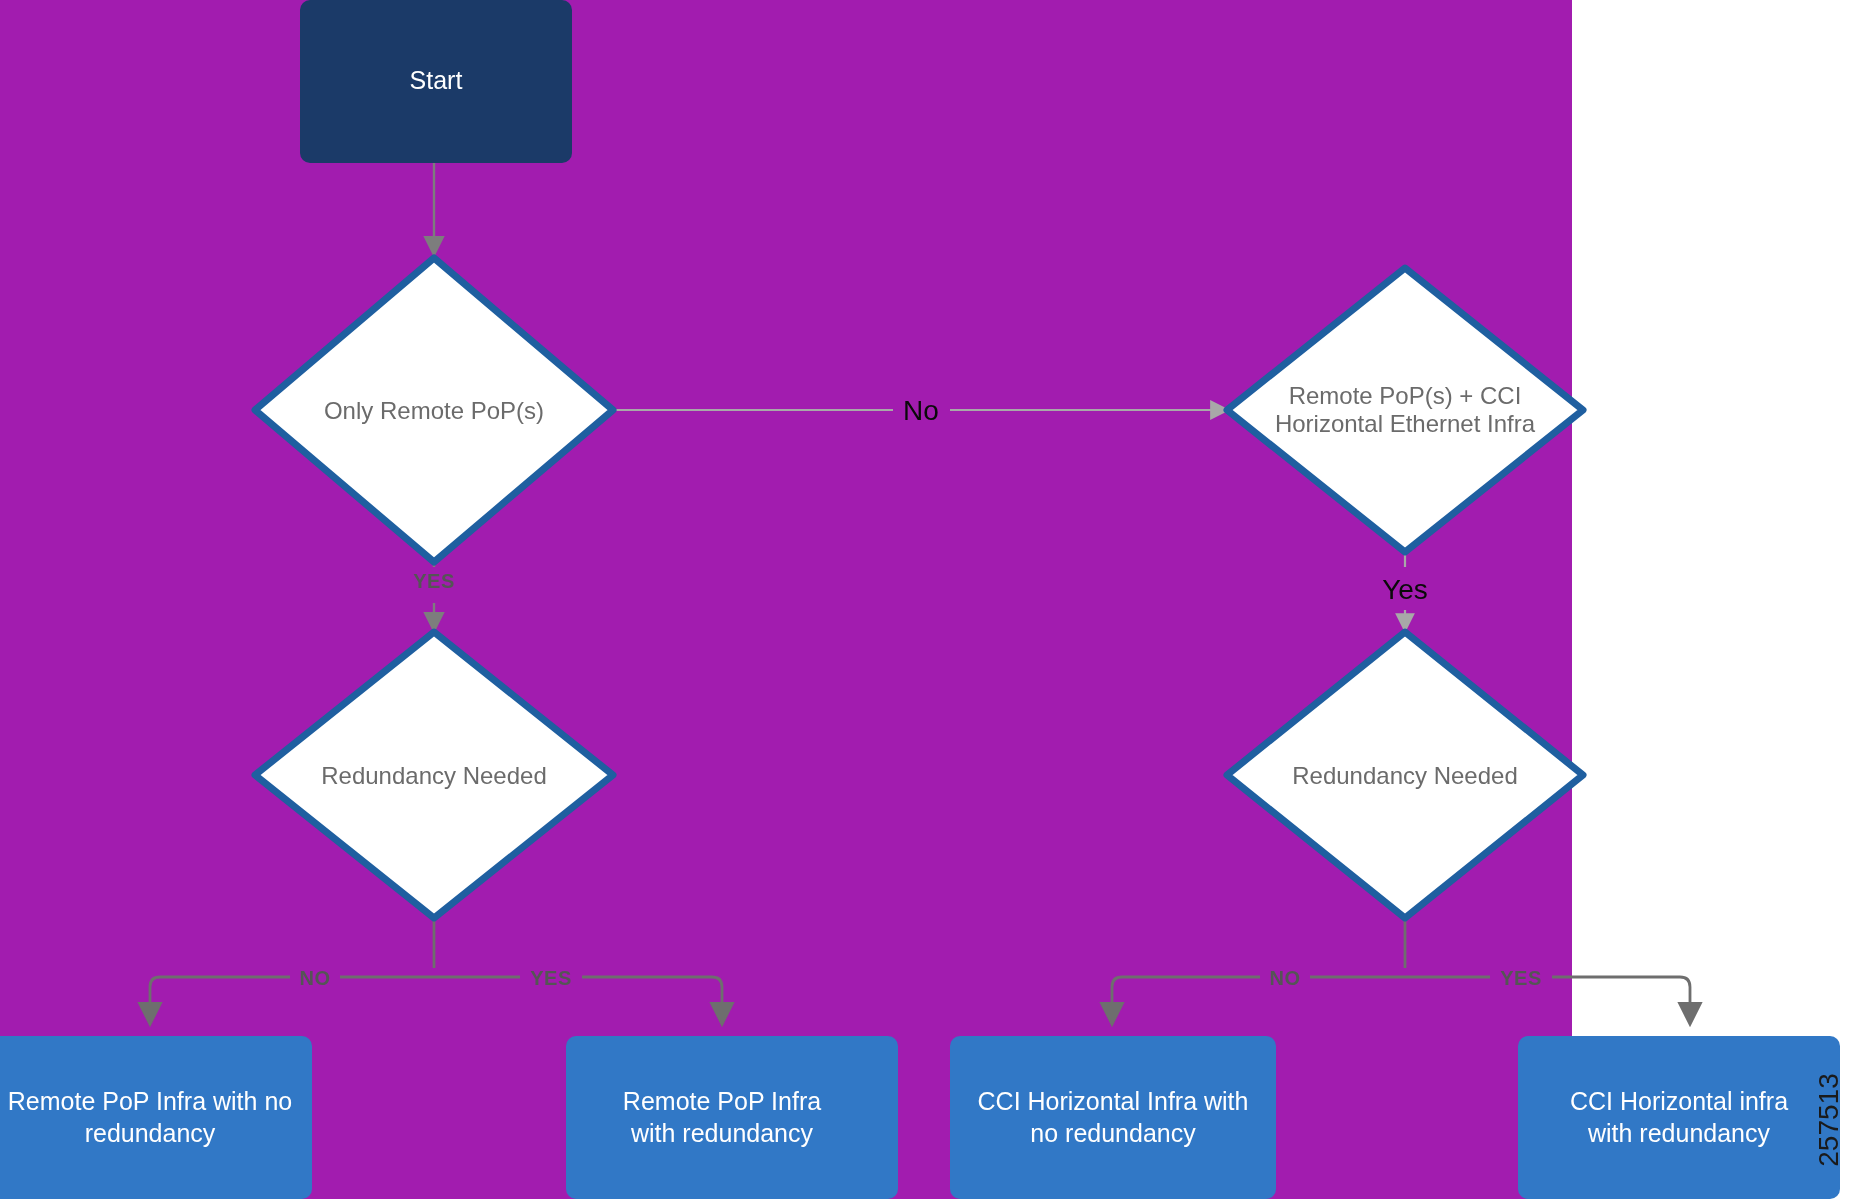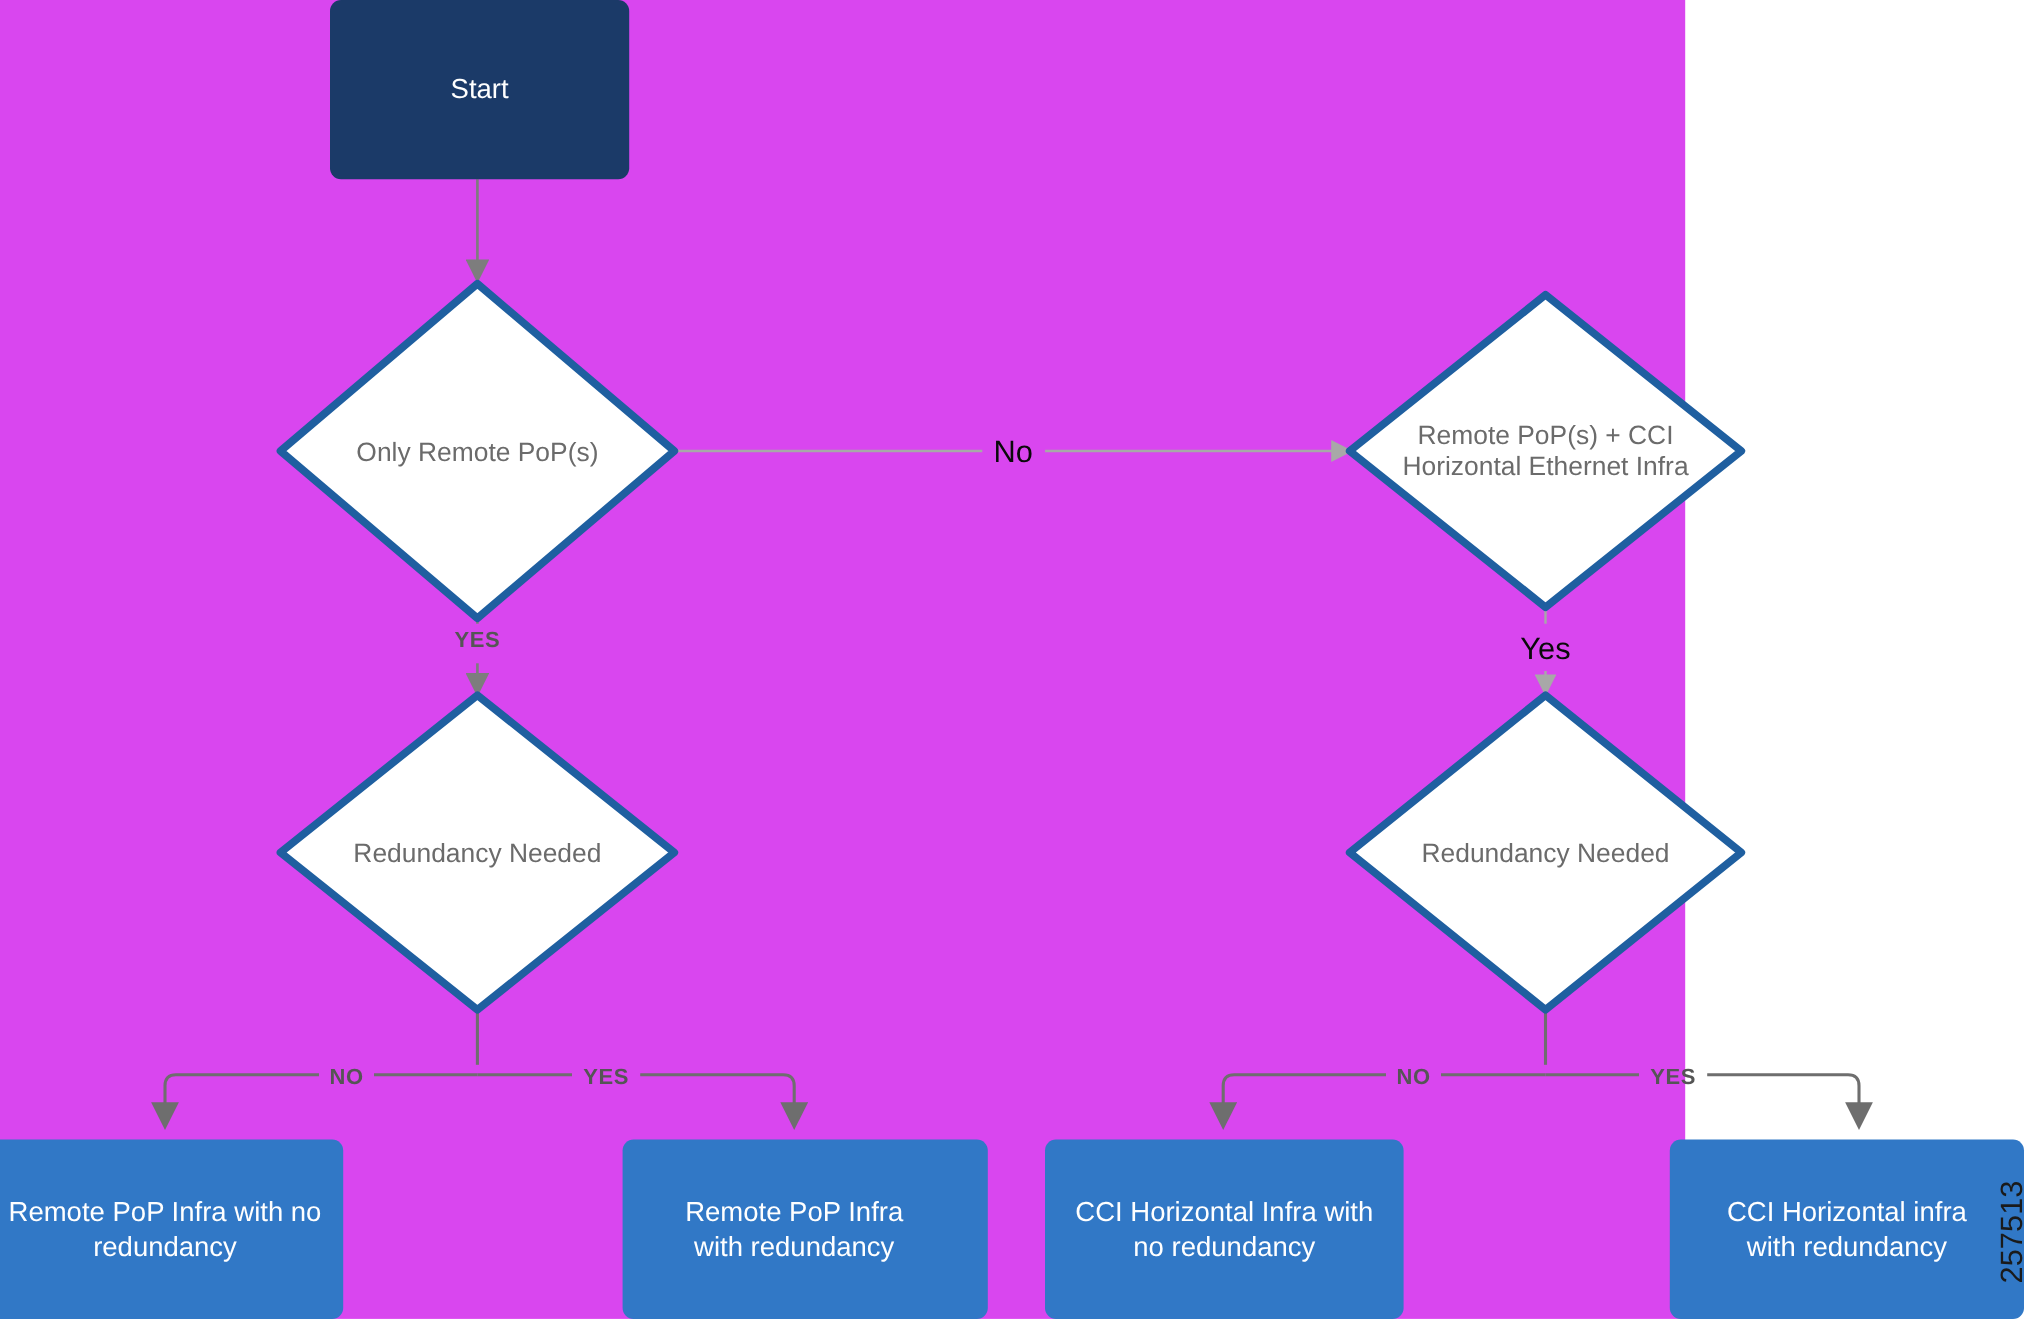--- a/index.html
+++ b/index.html
@@ -10,21 +10,22 @@
   body {
     width: 1858px;
     height: 1199px;
     overflow: hidden;
     font-family: "Liberation Sans", sans-serif;
   }
   #flow-root {
     position: relative;
     width: 1532px;
     height: 1199px;
-    background: #d946ef;
+    background: #a21caf;
+    padding-left: 40px;
   }
   svg.flow-canvas {
     position: absolute;
     top: 0;
     left: 0;
     width: 1858px;
     height: 1199px;
     display: block;
   }
   .node-terminator-text {

